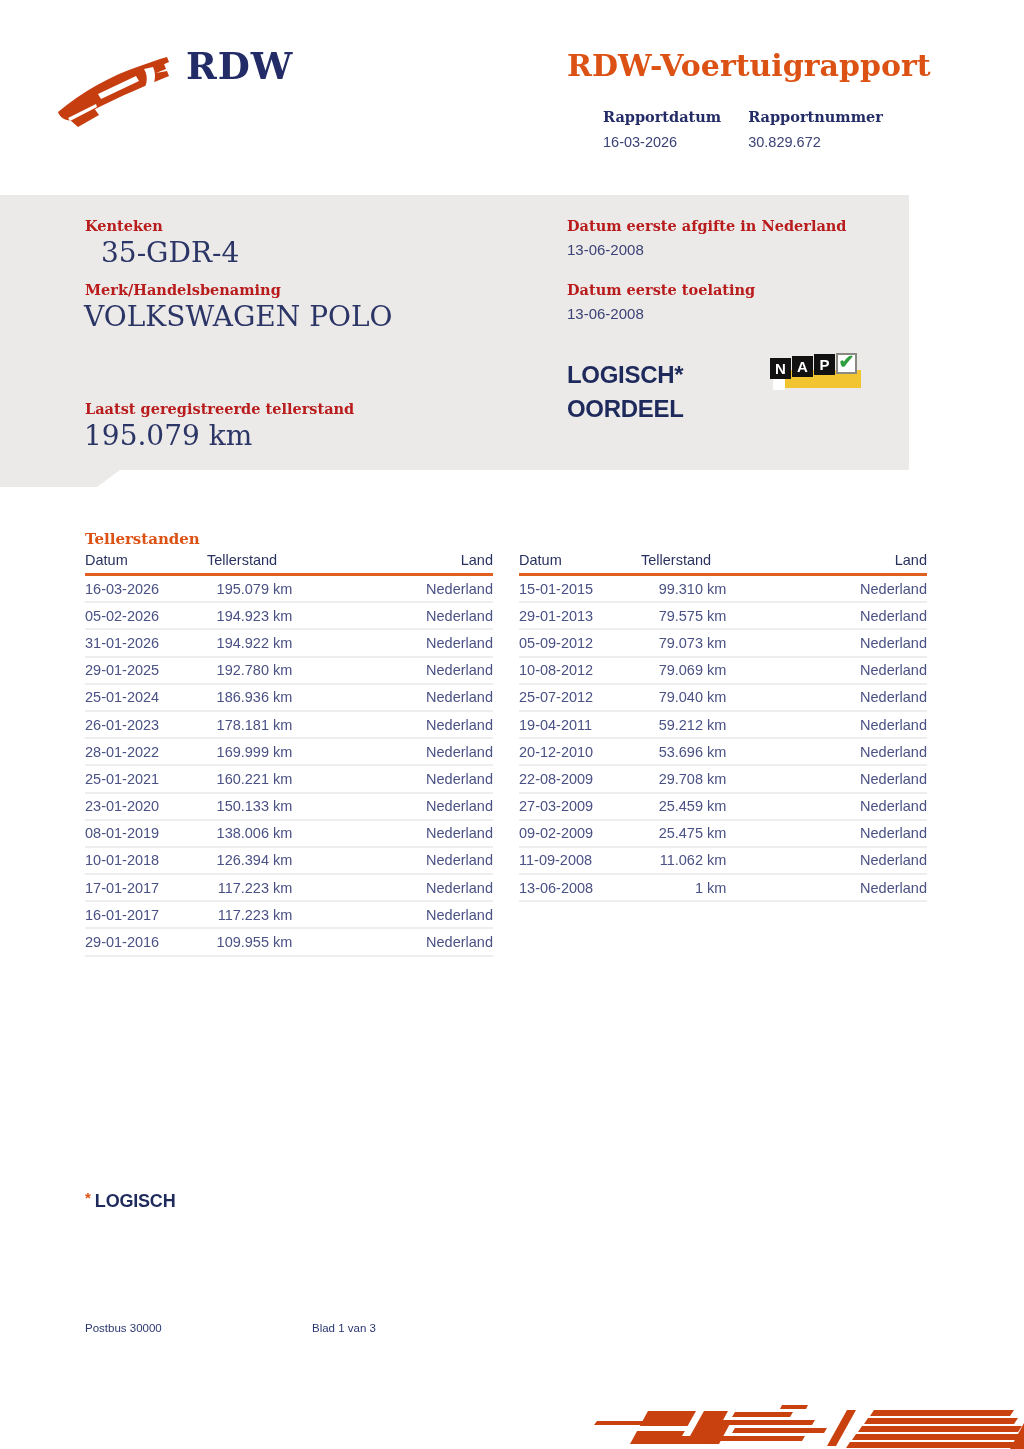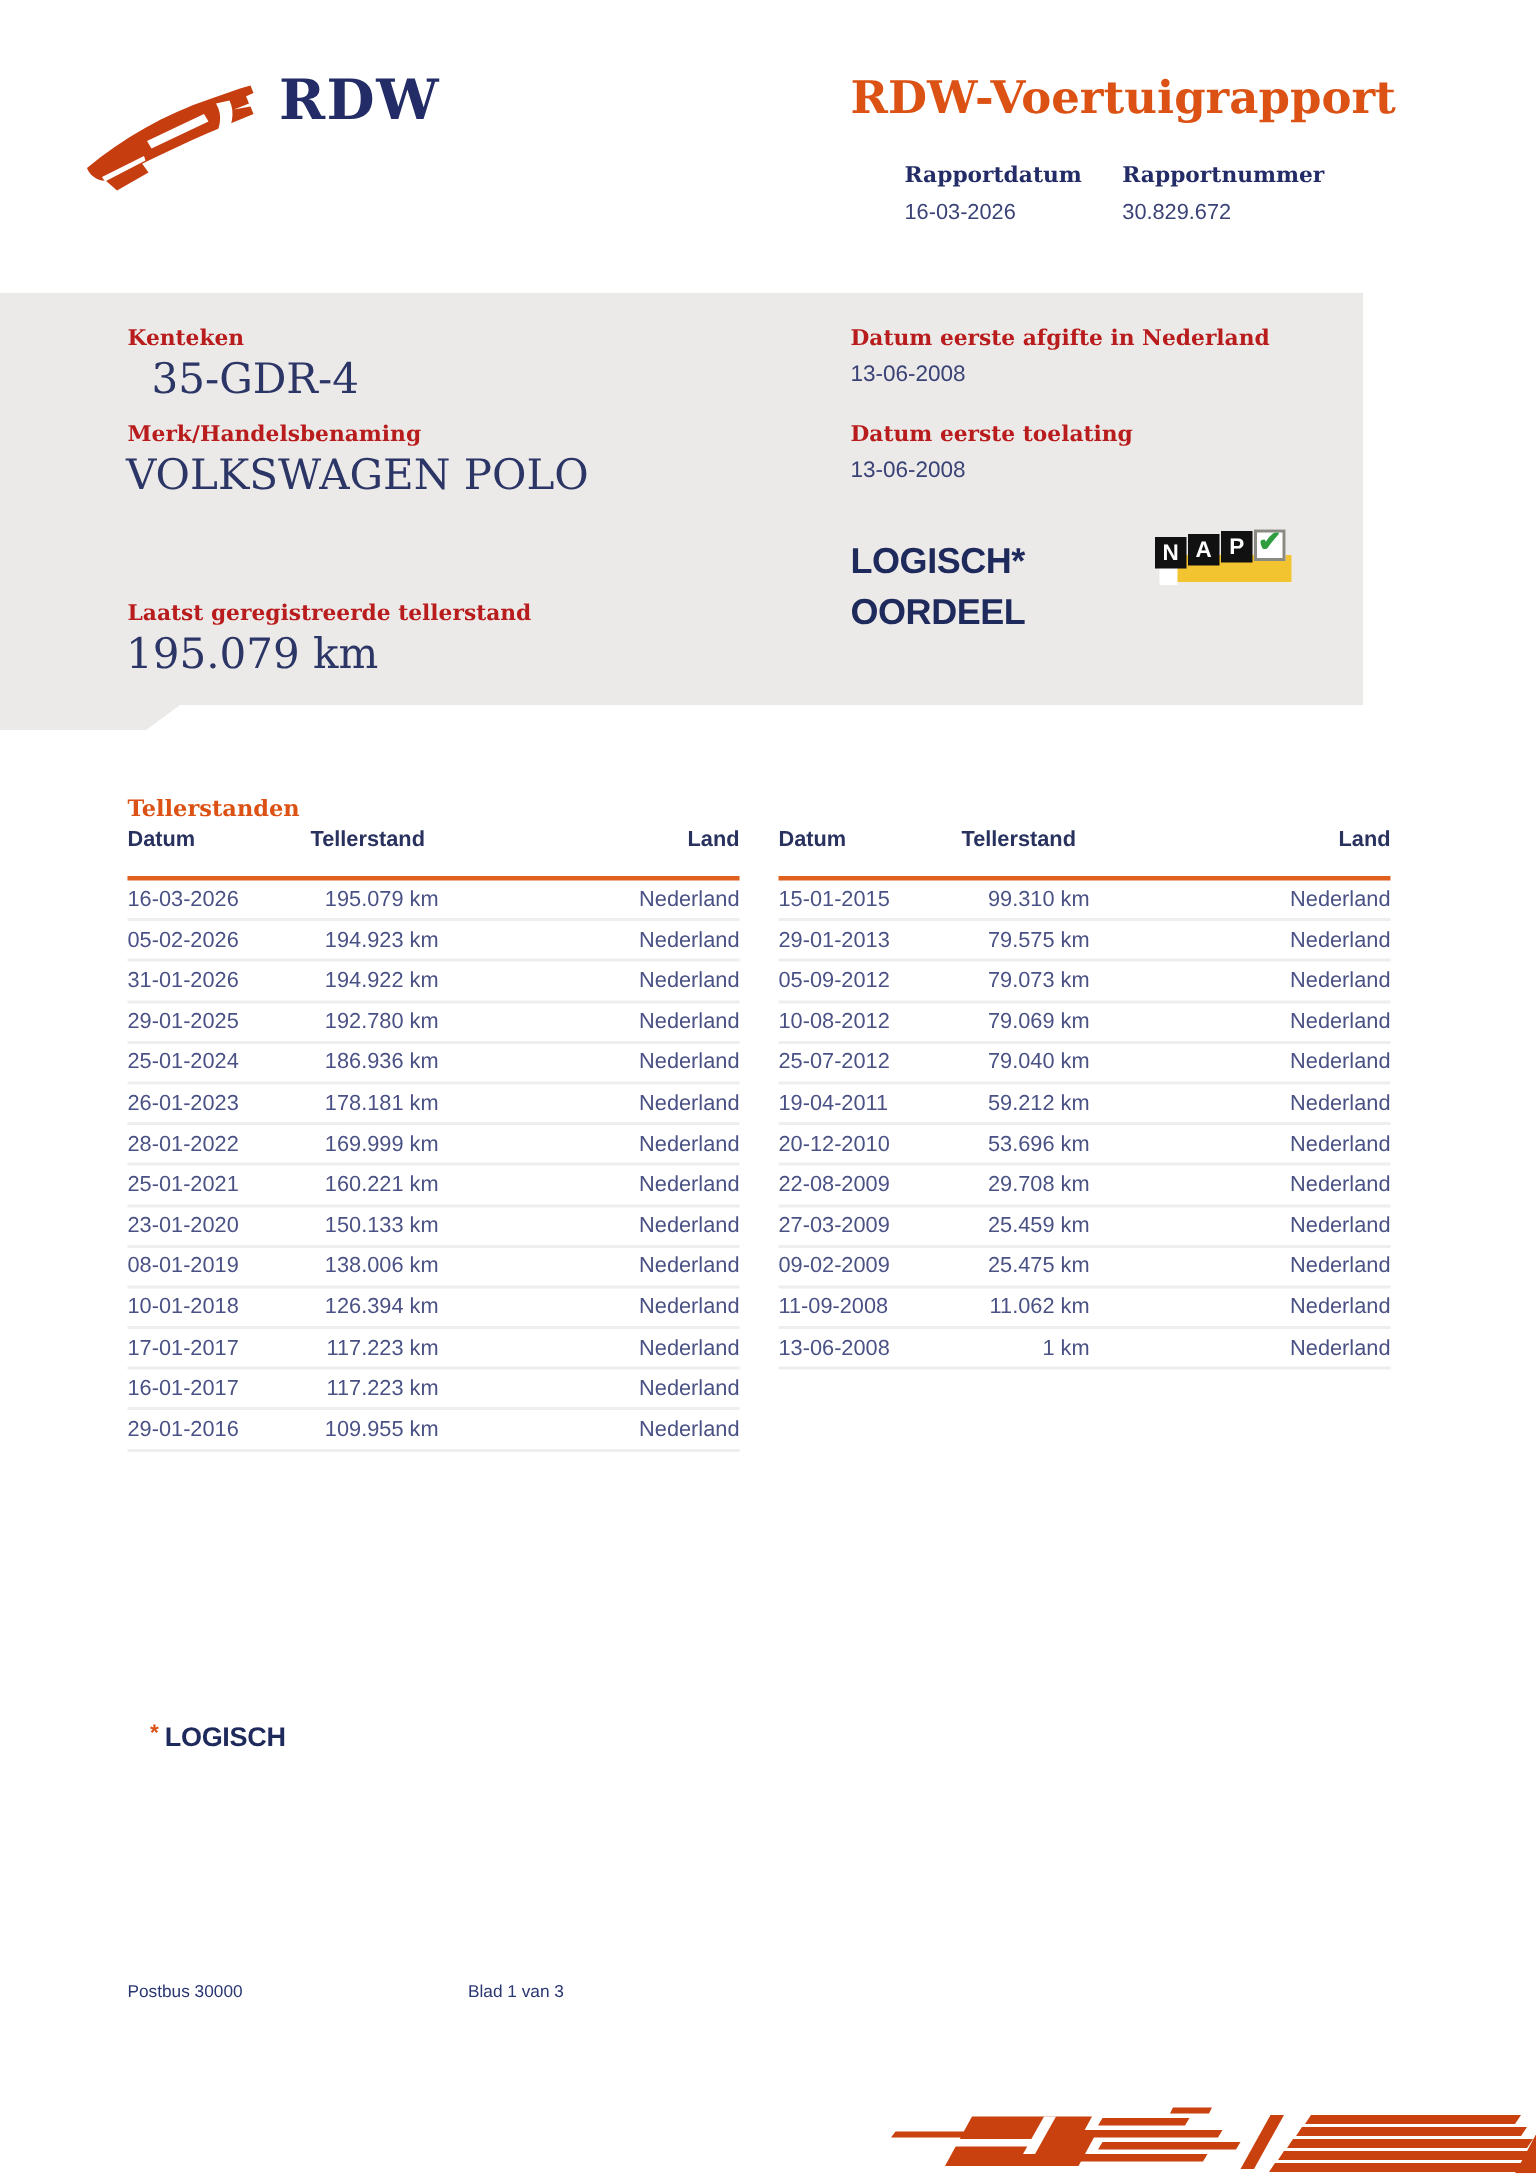--- a/index.html
+++ b/index.html
@@ -35,32 +35,32 @@
             font-weight:bold;font-size:15px;display:flex;align-items:center;justify-content:center;}
   .nap-check-tile{position:absolute;width:21px;height:21px;background:#fff;border:2px solid #8a8a82;
             box-sizing:border-box;display:flex;align-items:center;justify-content:center;}
   .nap-check{color:#2F9E3F;font-weight:bold;font-size:19px;line-height:1;margin-top:-4px;}
 
   
   .tbl-title{position:absolute;left:85px;top:530px;font-family:"DejaVu Serif",serif;
              font-weight:bold;font-size:15px;color:#DC5214;}
   .tbl{position:absolute;top:552px;width:408px;}
   .tbl-left{left:85px;} .tbl-right{left:519px;}
-  .thead{display:flex;font-weight:bold;font-size:14.5px;color:#29325F;
-         padding-bottom:16px;border-bottom:3px solid #E0601F;}
+  .thead{display:flex;font-weight:normal;font-size:14.5px;color:#29325F;
+         padding-bottom:5px;border-bottom:3px solid #E0601F;}
   .th-date{width:122px;} .th-km{flex:1;} .th-land{text-align:right;}
   .trow{display:flex;height:27.2px;align-items:center;font-size:14.5px;color:#4A5184;
         border-bottom:2px solid #EFEDF0;box-sizing:border-box;}
   .td-date{width:122px;}
   .td-km{width:150px;}
   .td-km .num{display:inline-block;width:62px;text-align:right;}
   .td-land{flex:1;text-align:right;}
 
   
-  .footnote-title{position:absolute;left:85px;top:1147px;margin-left:15px;}
+  .footnote-title{position:absolute;left:85px;top:1189px;}
   .fn-star{color:#DC5214;font-weight:bold;font-size:15px;vertical-align:4px;margin-right:4px;}
   .fn-word{color:#1F2A5C;font-weight:bold;font-size:18px;letter-spacing:-0.2px;}
   .footnote-text{position:absolute;left:85px;top:1172px;width:800px;font-size:14.5px;
                  color:#E06A3C;line-height:32px;}
 
   
   .footer-row{position:absolute;left:85px;width:842px;display:flex;font-size:11.5px;color:#2A3772;}
   .footer-row .c1{width:227px;} .footer-row .c2{flex:1;} .footer-row .c3{text-align:right;}
   .fr1{top:1322px;} .fr2{top:1352px;}
 

